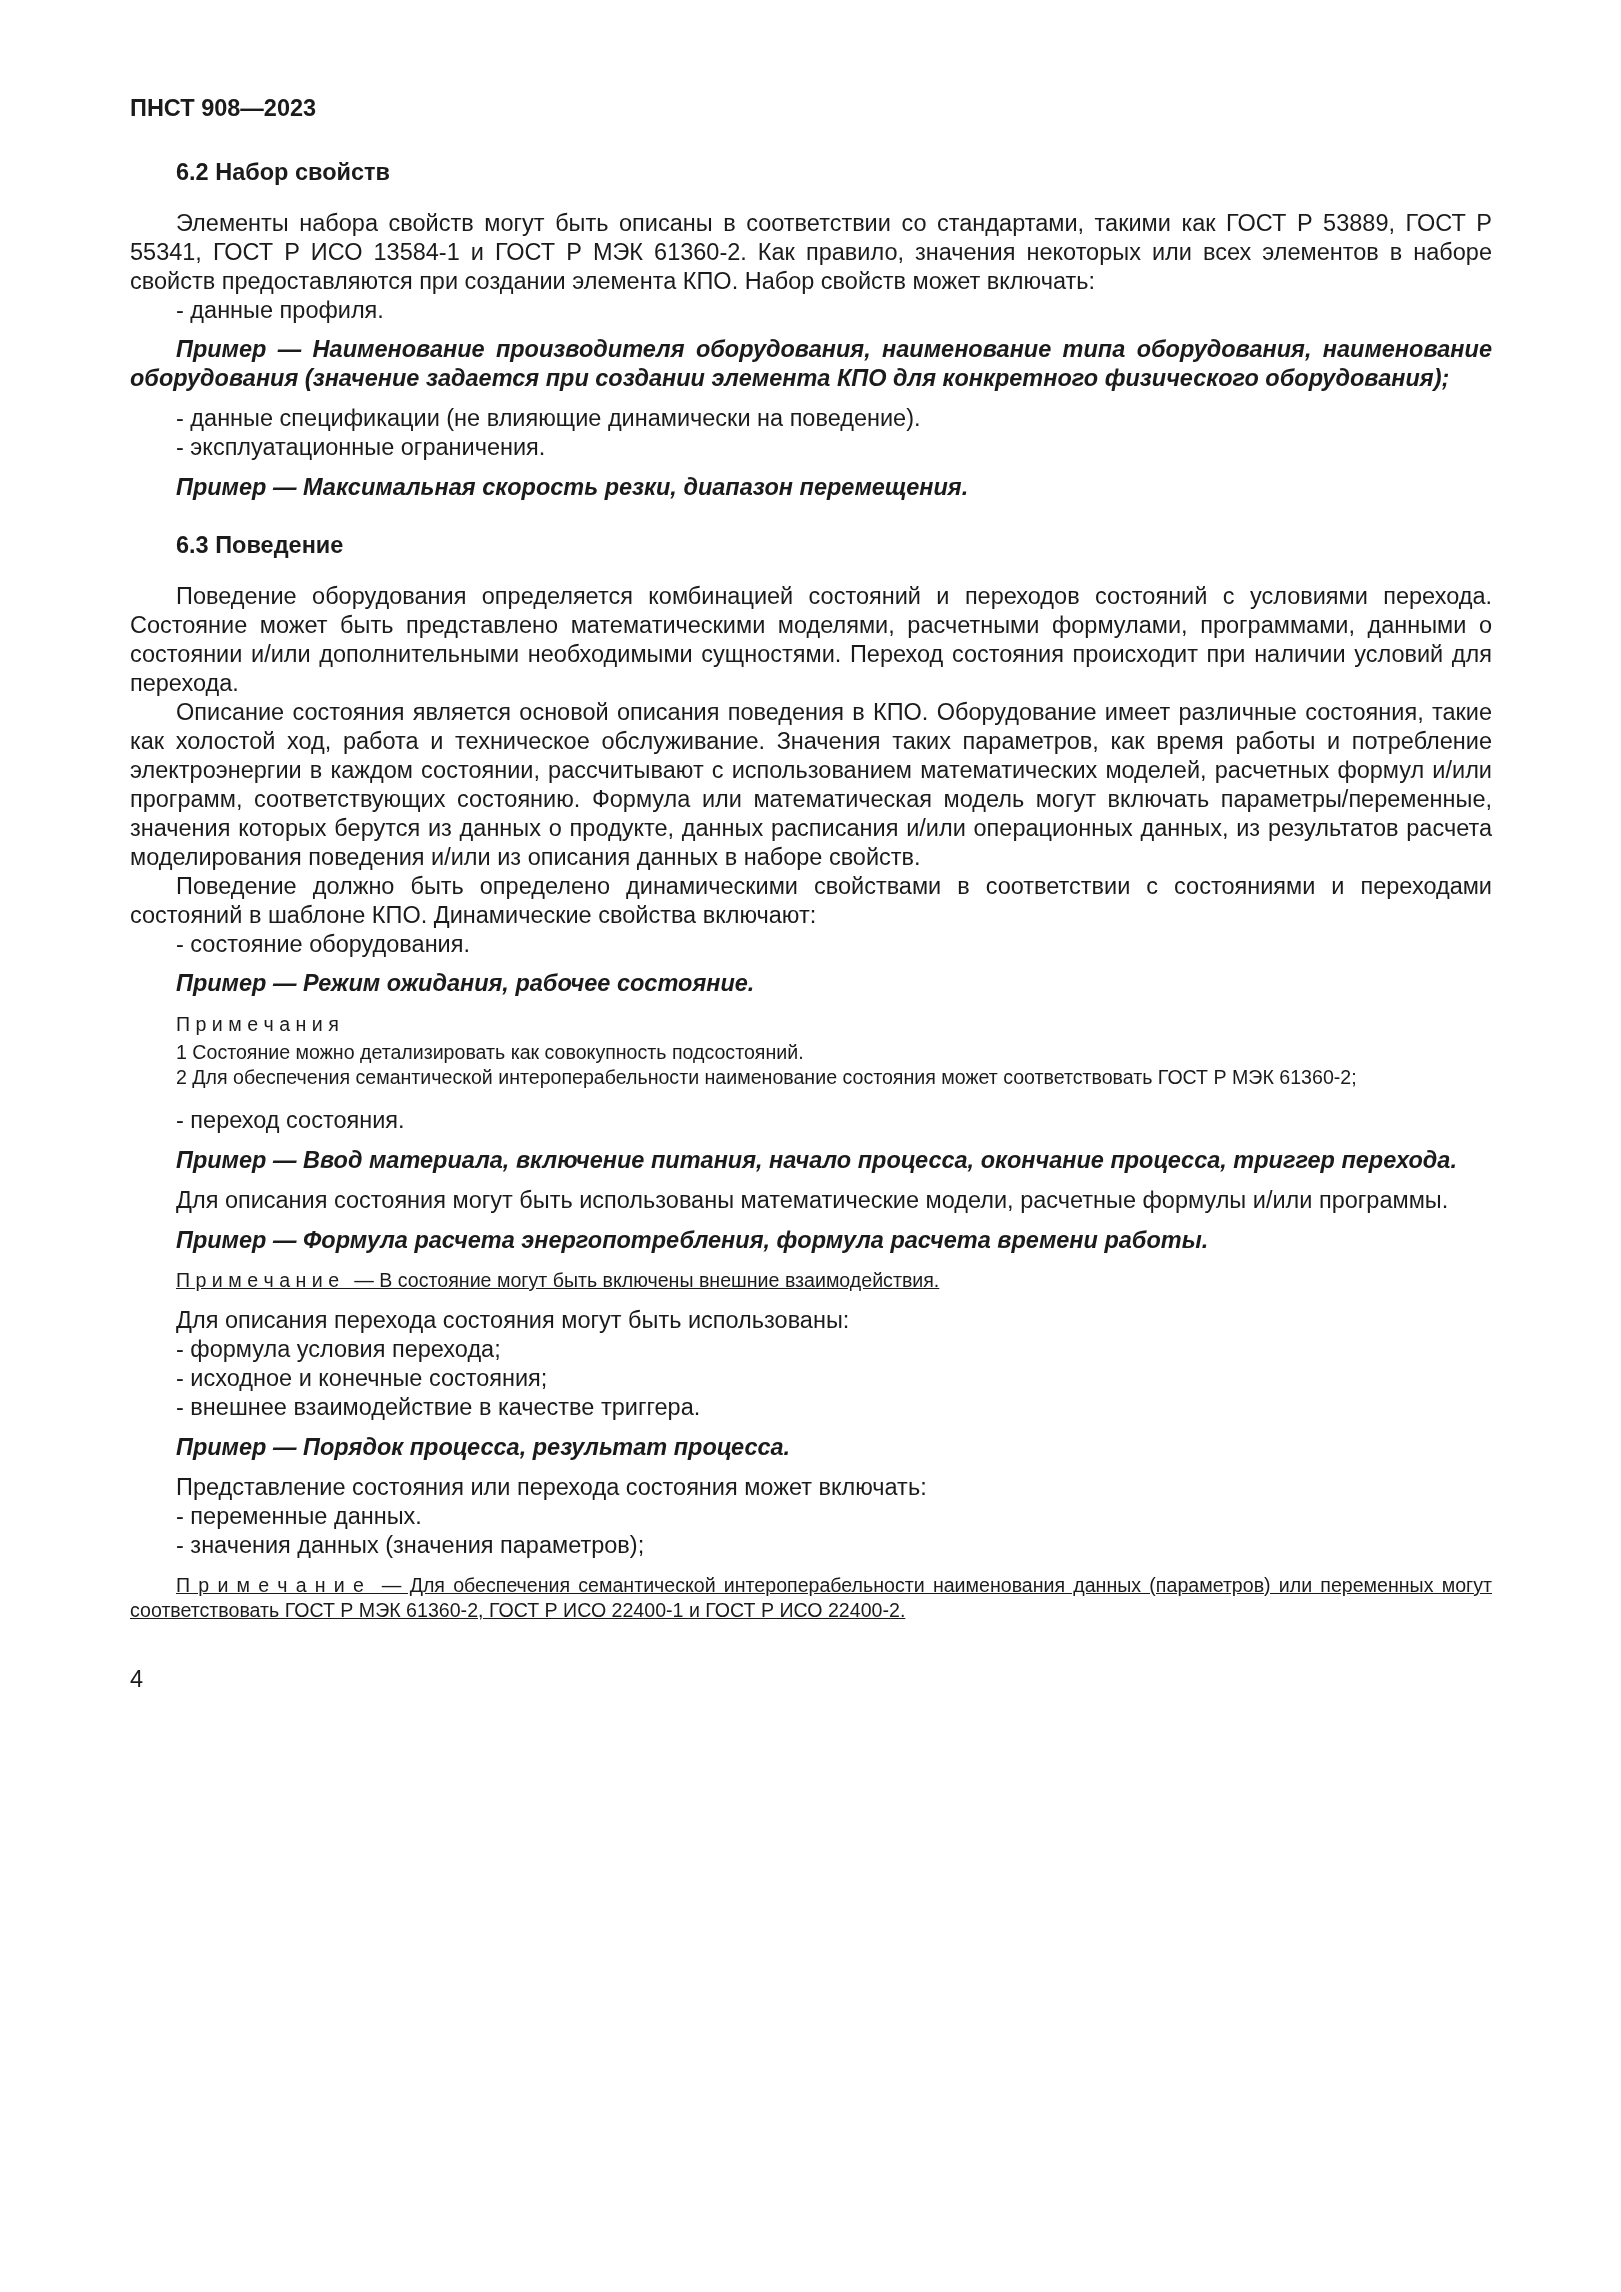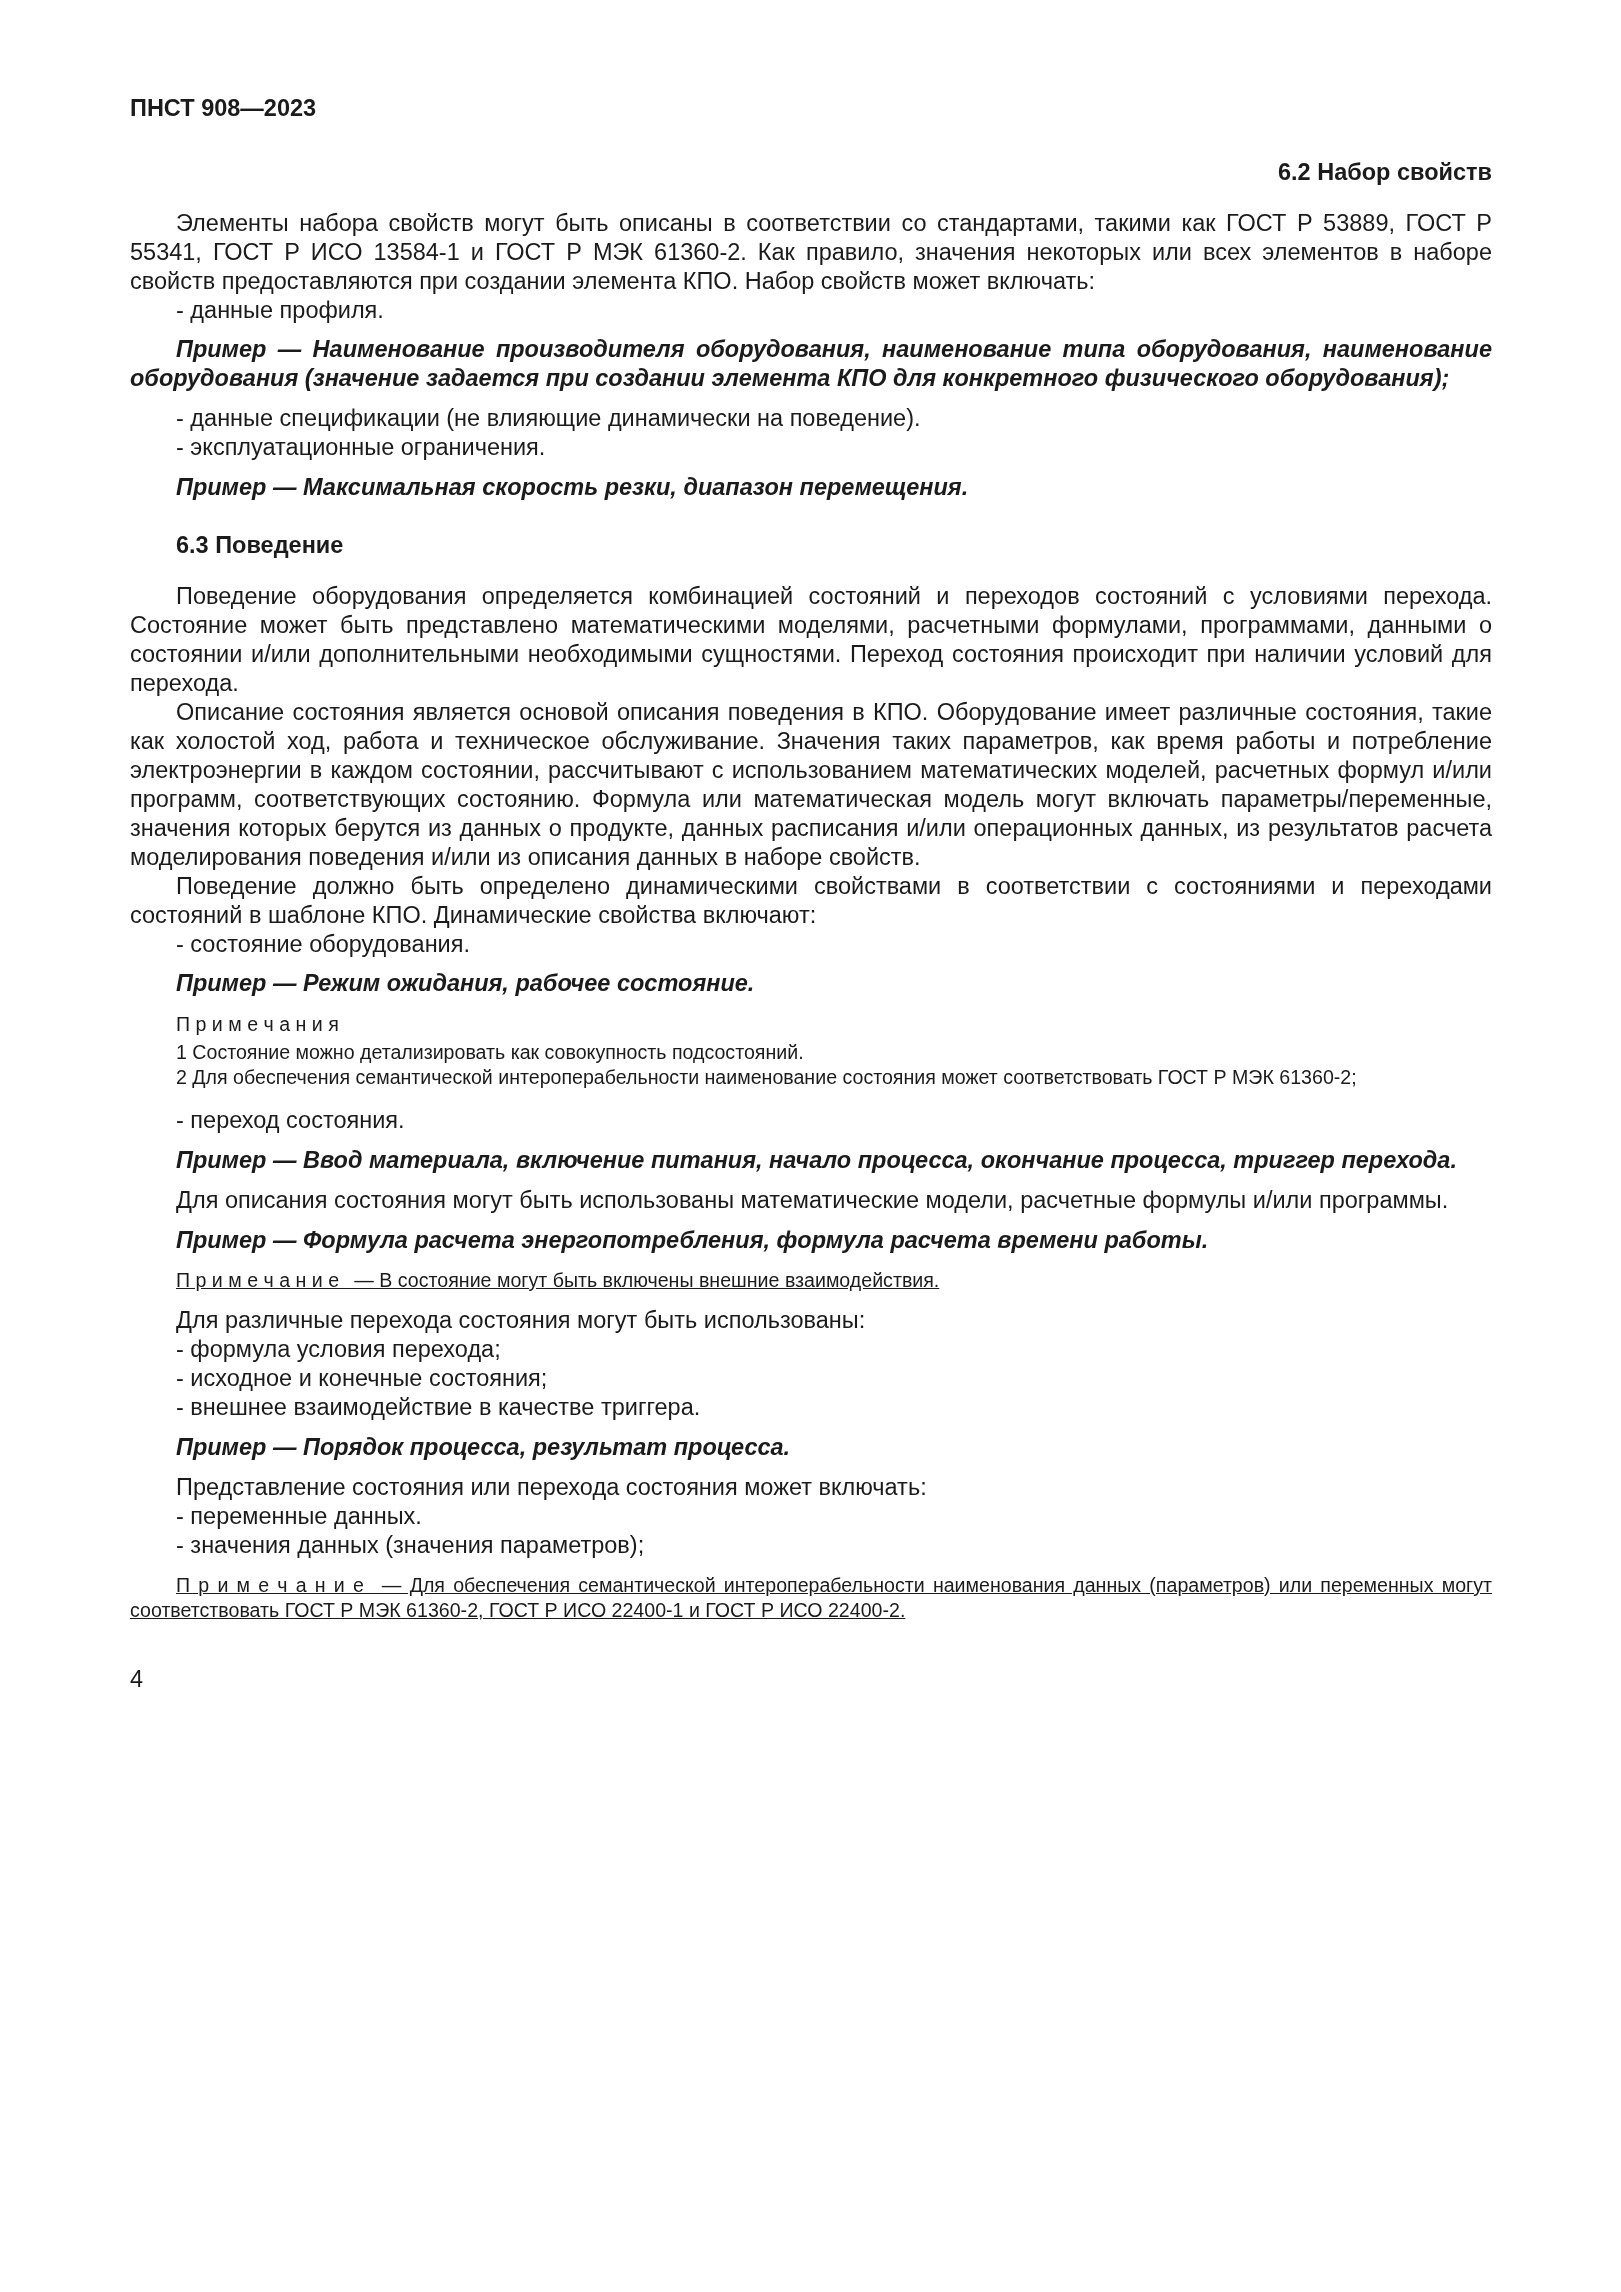--- a/index.html
+++ b/index.html
@@ -23,21 +23,21 @@
   }
   .doc-header {
     font-weight: bold;
     margin: 0 0 35px 0;
   }
   .h2 {
     font-weight: bold;
     margin: 29px 0 21.6px 0;
     padding-left: 46px;
   }
-  .h2:first-child { margin-top: 16px; text-align: right; }
+  .h2:first-child { margin-top: 16px; }
   .para {
     margin: 0;
     text-align: justify;
     text-indent: 46px;
   }
   .item {
     margin: 0;
     text-indent: 46px;
   }
   .example {
@@ -91,21 +91,21 @@
       <p class="item">- состояние оборудования.</p>
       <p class="example">Пример — Режим ожидания, рабочее состояние.</p>
       <p class="note-heading">П р и м е ч а н и я</p>
       <p class="note">1 Состояние можно детализировать как совокупность подсостояний.</p>
       <p class="note">2 Для обеспечения семантической интероперабельности наименование состояния может соответствовать ГОСТ Р МЭК 61360-2;</p>
       <p class="item">- переход состояния.</p>
       <p class="example">Пример — Ввод материала, включение питания, начало процесса, окончание процесса, триггер перехода.</p>
       <p class="para">Для описания состояния могут быть использованы математические модели, расчетные формулы и/или программы.</p>
       <p class="example">Пример — Формула расчета энергопотребления, формула расчета времени работы.</p>
       <p class="note single">П р и м е ч а н и е  — В состояние могут быть включены внешние взаимодействия.</p>
-      <p class="para">Для различные перехода состояния могут быть использованы:</p>
+      <p class="para">Для описания перехода состояния могут быть использованы:</p>
       <p class="item">- формула условия перехода;</p>
       <p class="item">- исходное и конечные состояния;</p>
       <p class="item">- внешнее взаимодействие в качестве триггера.</p>
       <p class="example">Пример — Порядок процесса, результат процесса.</p>
       <p class="para">Представление состояния или перехода состояния может включать:</p>
       <p class="item">- переменные данных.</p>
       <p class="item">- значения данных (значения параметров);</p>
       <p class="note single">П р и м е ч а н и е  — Для обеспечения семантической интероперабельности наименования данных (параметров) или переменных могут соответствовать ГОСТ Р МЭК 61360-2, ГОСТ Р ИСО 22400-1 и ГОСТ Р ИСО 22400-2.</p>
     </main>
 

